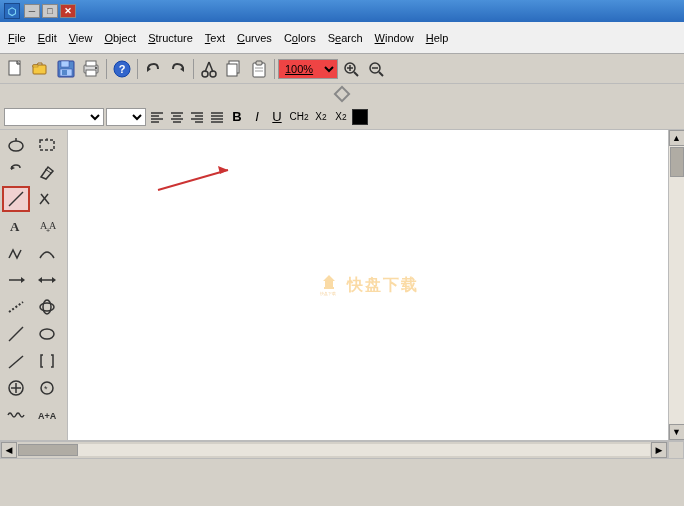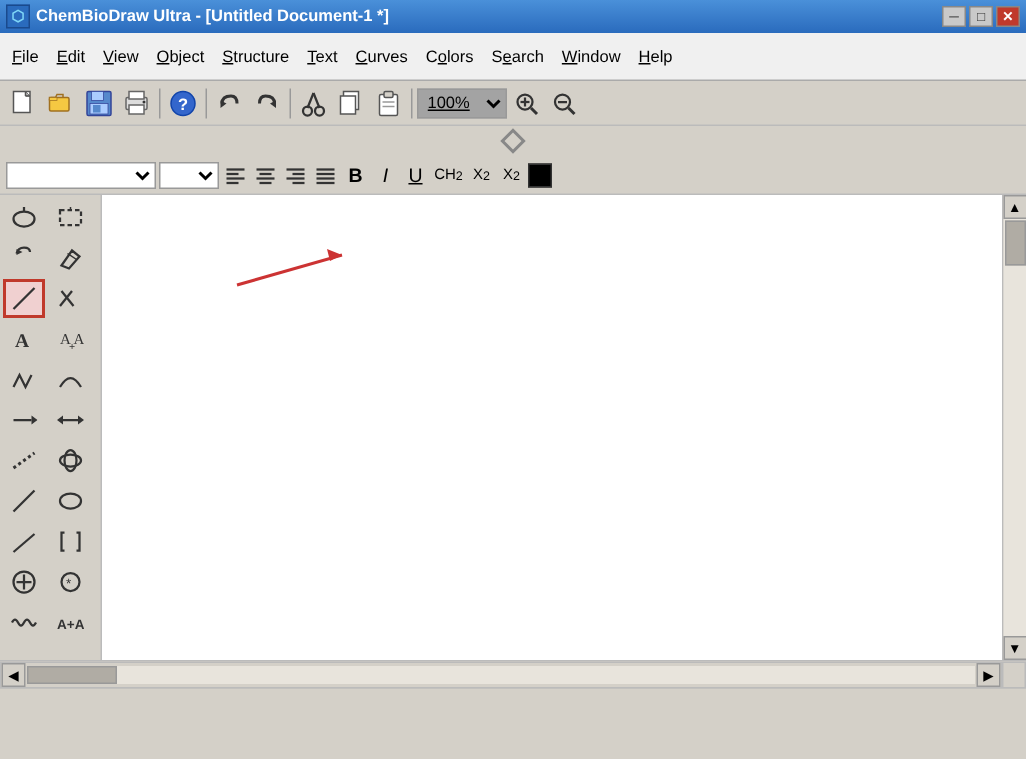--- a/index.html
+++ b/index.html
@@ -90,21 +90,21 @@
       width: 1px;
       height: 20px;
       background: #999;
       margin: 0 2px;
     }
     .zoom-select {
       width: 60px;
       height: 20px;
       font-size: 11px;
       border: 1px solid #999;
-      background: #a3a3a3;
+      background: #ef4444;
       padding: 0 2px;
       text-decoration: underline;
     }
     
     #format-bar {
       background: #d4d0c8;
       height: 26px;
       display: flex;
       align-items: center;
       padding: 2px 4px;
@@ -285,21 +285,20 @@
       height: 18px;
       background: #d4d0c8;
       border: 1px solid #bbb;
     }
   </style>
 </head>
 <body>
 
 <div id="title-bar">
   <div id="title-icon">⬡</div>
-  <span id="title-text">ChemBioDraw Ultra - [Untitled Document-1 *]</span>
   <div id="window-controls">
     <div class="win-btn">─</div>
     <div class="win-btn">□</div>
     <div class="win-btn close">✕</div>
   </div>
 </div>
 
 <div id="menu-bar">
   <div class="menu-item"><u>F</u>ile</div>
   <div class="menu-item"><u>E</u>dit</div>
@@ -615,20 +614,30 @@
   </div>
 
   <div id="canvas-area">
 
     <svg style="position:absolute;top:30px;left:30px;width:150px;height:60px;">
 
       <line x1="60" y1="30" x2="130" y2="10" stroke="#cc3333" stroke-width="2"></line>
       <polygon points="130,10 120,6 122,14" fill="#cc3333"></polygon>
     </svg>
 
+    <div id="watermark" style="position:absolute;top:50%;left:50%;transform:translate(-50%,-50%);opacity:0.4;display:flex;align-items:center;gap:6px;">
+      <div style="width:24px;height:24px;">
+        <svg viewBox="0 0 24 24" width="24" height="24">
+            <path d="M12,2 L6,8 L8,8 L8,14 L16,14 L16,8 L18,8 Z" fill="#f5a623"></path>
+            <rect x="7" y="14" width="10" height="2" fill="#f5a623"></rect>
+            <text x="3" y="22" font-size="4" fill="#e8961e">快盘下载</text>
+          </svg>
+      </div>
+      <span style="font-size:16px;font-weight:bold;color:#f5a623;font-family:Arial,sans-serif;letter-spacing:2px;">快盘下载</span>
+    </div>
   </div>
 
   <div id="right-scrollbar">
     <div class="scroll-arrow">▲</div>
     <div class="scroll-track">
       <div class="scroll-thumb"></div>
     </div>
     <div class="scroll-arrow">▼</div>
   </div>
 </div>

